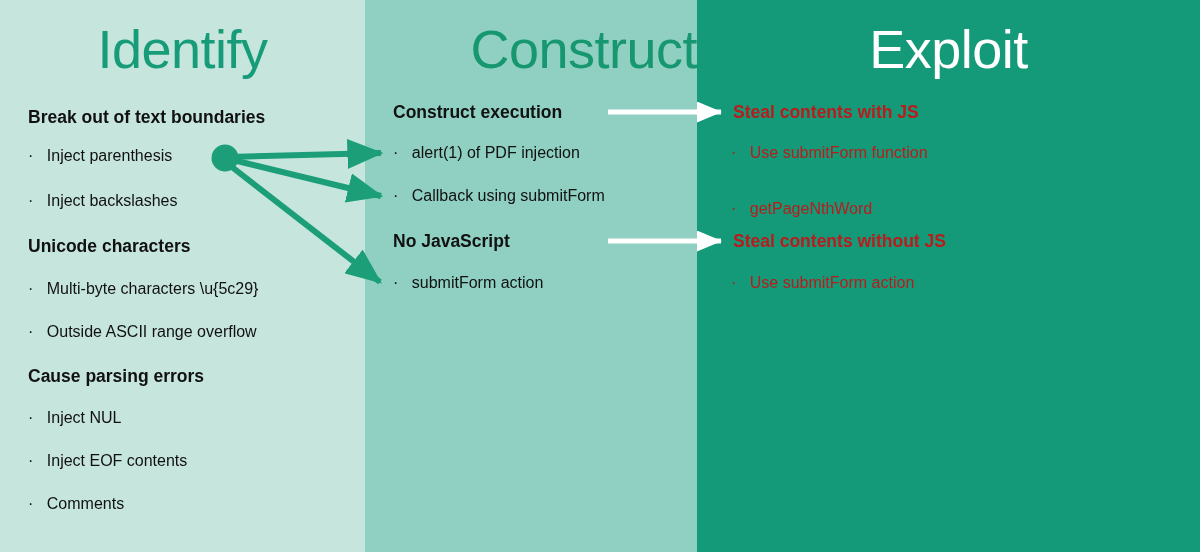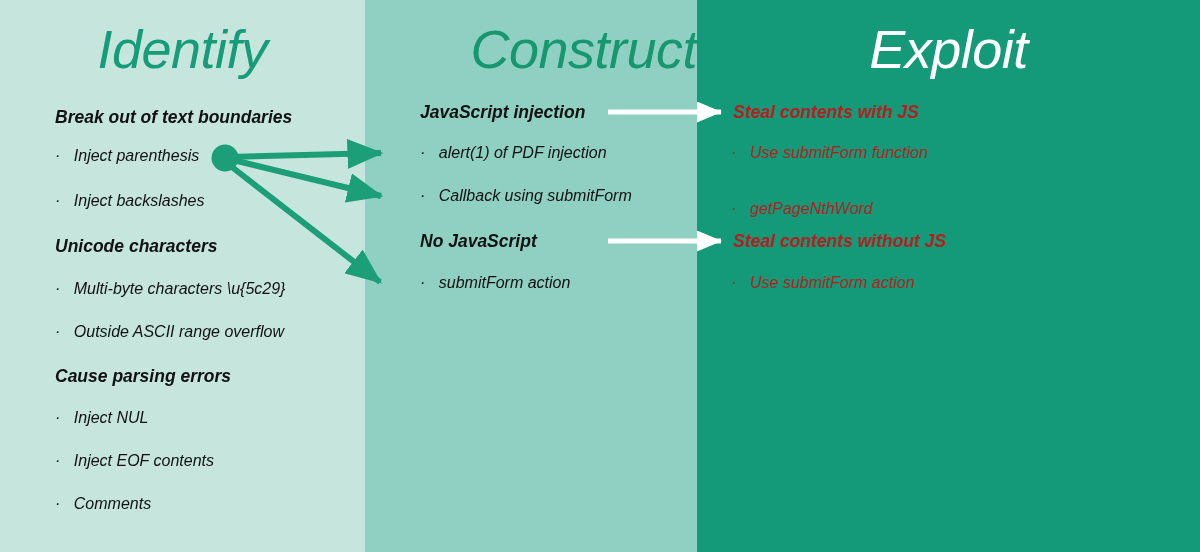--- a/index.html
+++ b/index.html
@@ -1,21 +1,21 @@
 <!DOCTYPE html>
 <html><head>
 <meta charset="utf-8">
 <style>
   html,body{margin:0;padding:0;}
   body{
     width:1200px;height:552px;overflow:hidden;
     font-family:"Liberation Sans","DejaVu Sans",sans-serif;
     background:#c6e6dd;
   }
-  #stage{position:relative;width:1077px;height:552px;font-style:italic;}
+  #stage{position:relative;width:1077px;height:552px;}
 
   
   .col{position:absolute;top:0;height:552px;}
   #col-identify {left:0;   width:365px; background:#c6e6dd;}
   #col-construct{left:365px;width:332px; background:#8fd0c2;}
   #col-exploit  {left:697px;width:503px; background:#149a78;}
 
   
   .title{
     position:absolute;top:14px;height:70px;line-height:70px;
@@ -23,21 +23,21 @@
     text-align:center;white-space:nowrap;
   }
   #title-identify {left:0;   width:365px; color:#179c79;}
   #title-construct{left:365px;width:332px; color:#17976f;text-align:right;}
   #title-exploit  {left:697px;width:503px; color:#ffffff;}
 
   
   .row{position:absolute;white-space:nowrap;line-height:1;}
   .hdr{font-size:17.5px;font-weight:bold;}
   .item{font-size:16px;font-weight:400;}
-  .dark{color:#111111;margin-left:27px;}
+  .dark{color:#111111;}
   .light{color:#b91c1c;}
 
   
   .c1{left:28px;}
   
   .c2{left:393px;}
   
   .c3h{left:733px;}
   .c3i{left:731px;}
 
@@ -87,21 +87,21 @@
   </div>
   <div class="row item dark c1" style="top:453px">
     <span style="margin-right: 9px;">·</span>
     <span>Inject EOF contents</span>
   </div>
   <div class="row item dark c1" style="top:496px">
     <span style="margin-right: 9px;">·</span>
     <span>Comments</span>
   </div>
 
-  <div class="row hdr dark c2" style="top:104px">JavaScript injection</div>
+  <div class="row hdr dark c2" style="top:104px">Construct execution</div>
 
   <div class="row item dark c2" style="top:145px">
     <span style="margin-right: 9px;">·</span>
     <span>alert(1) of PDF injection</span>
   </div>
   <div class="row item dark c2" style="top:188px">
     <span style="margin-right: 9px;">·</span>
     <span>Callback using submitForm</span>
   </div>
 

